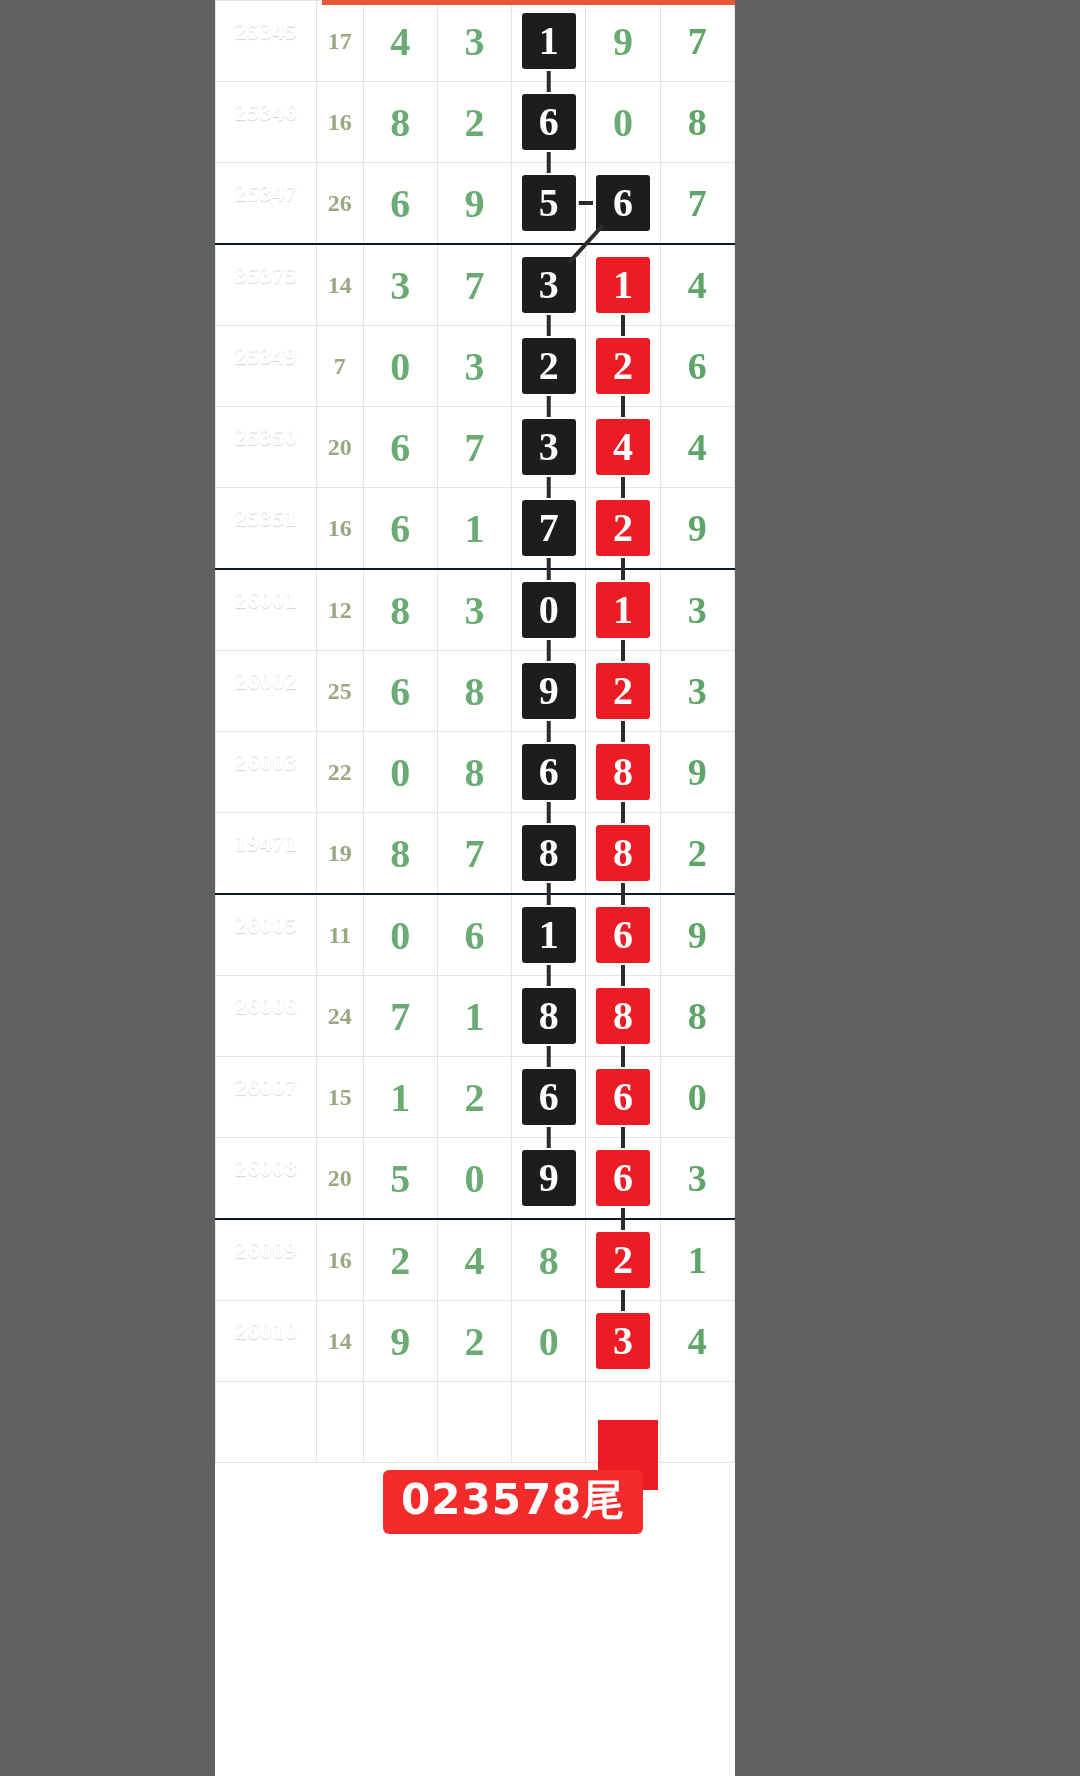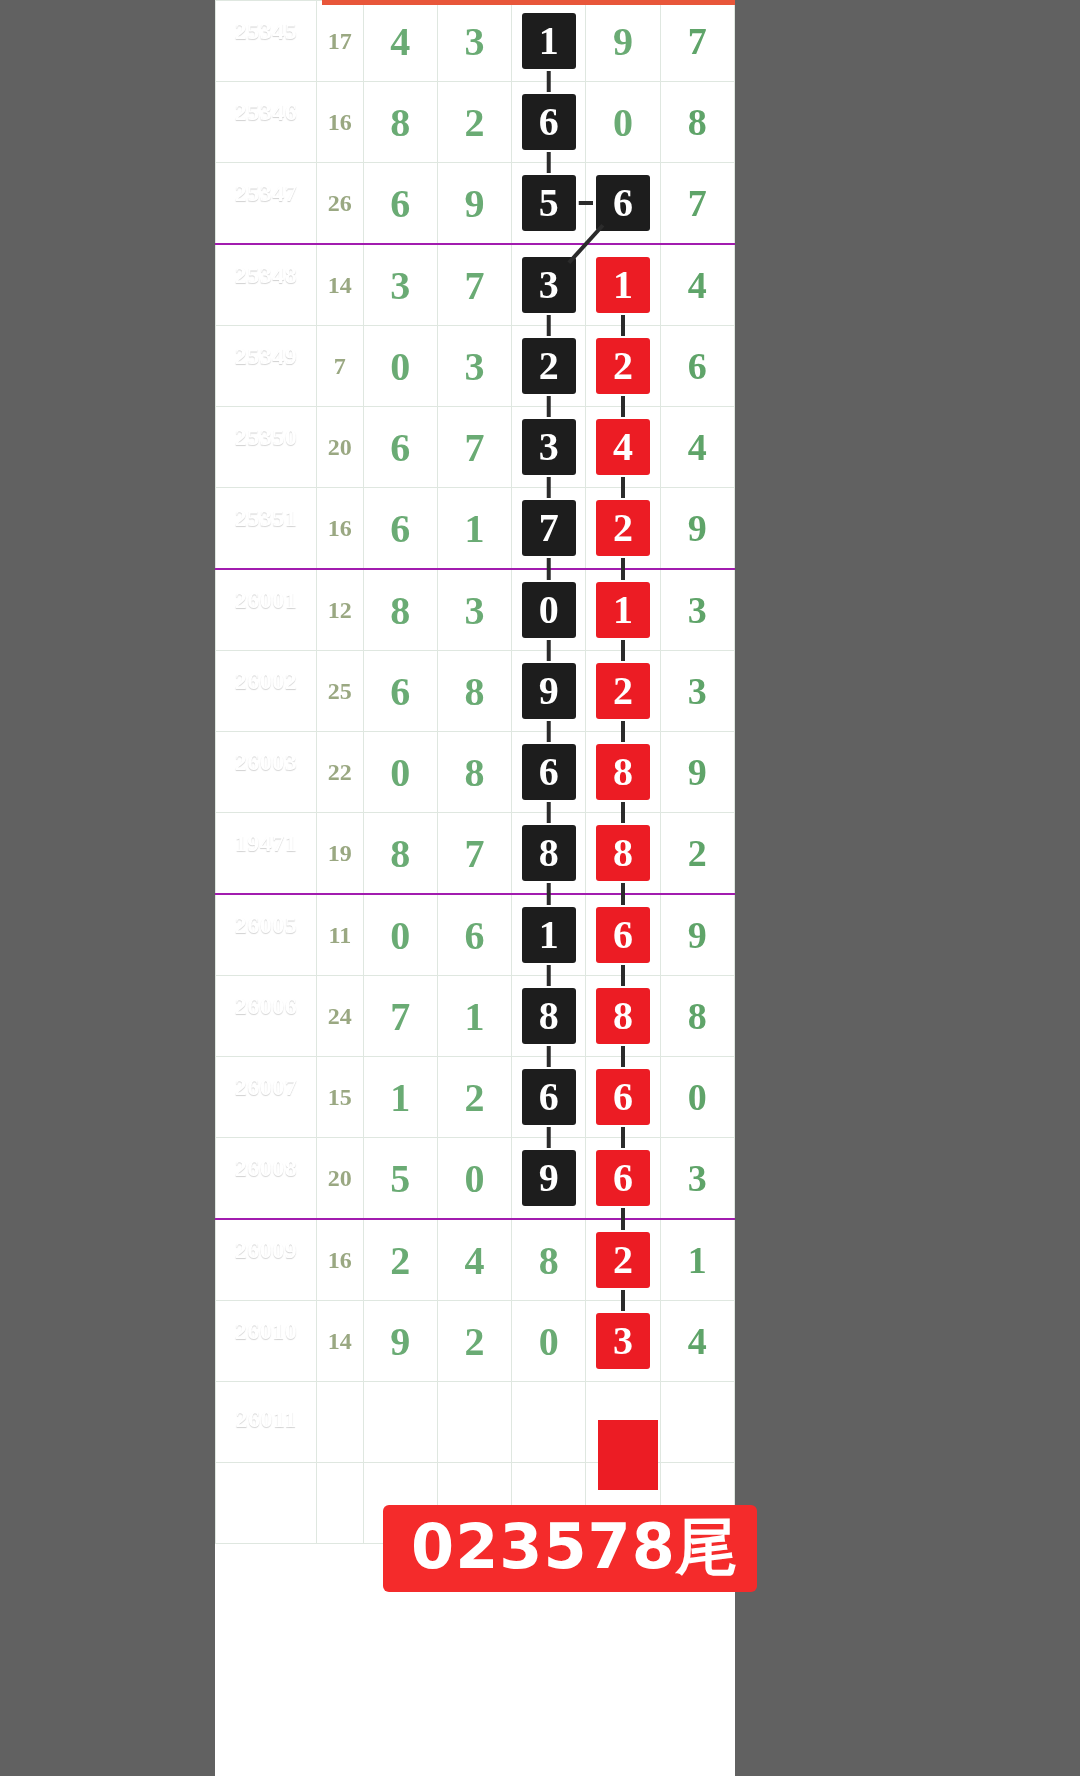--- a/index.html
+++ b/index.html
@@ -95,45 +95,44 @@
     width:54px;height:56px;
     line-height:56px;
     font-size:40px;font-weight:bold;
     color:#ffffff;
     border-radius:3px;
   }
   .box.black{background:#1d1d1d;}
   .box.red{background:#ec1c24;}
 
   
-  tr.group-end td{border-bottom:2px solid #a21caf;margin-top:40px;}
+  tr.group-end td{border-bottom:2px solid #0f172a;margin-top:40px;}
 
   
   .lines{
     position:absolute;left:0;top:0;
     width:520px;height:1776px;
     pointer-events:none;z-index:5;
   }
 
   
   .banner{
     position:absolute;
     left:168px;top:1470px;
     background:#f42b2b;
     color:#ffffff;
     font-family:"DejaVu Sans", sans-serif;
-    font-size:62px;
+    font-size:42px;
     font-weight:bold;
-    padding:6px 18px 10px 28px;
+    padding:6px 18px 10px 18px;
     border-radius:6px;
     letter-spacing:1px;
     line-height:1.15;
     white-space:nowrap;
     z-index:8;
-    margin-top:35px;
   }
   .banner-stub{
     position:absolute;
     left:383px;top:1420px;
     width:60px;height:70px;
     background:#ec1c24;
     z-index:7;
   }
 </style>
 </head>
@@ -187,21 +186,21 @@
             </td>
             <td class="sum">26</td>
             <td class="num">6</td>
             <td class="num">9</td>
             <td class="num"><span class="box black">5</span></td>
             <td class="num"><span class="box black">6</span></td>
             <td class="tail">7</td>
           </tr>
           <tr>
             <td class="issue">
-              <div class="no">25348</div>
+              <div class="no">35375</div>
               <div class="dt">12/28 日</div>
             </td>
             <td class="sum">14</td>
             <td class="num">3</td>
             <td class="num">7</td>
             <td class="num"><span class="box black">3</span></td>
             <td class="num"><span class="box red">1</span></td>
             <td class="tail">4</td>
           </tr>
           <tr>
@@ -352,32 +351,20 @@
             <td class="issue">
               <div class="no">26010</div>
               <div class="dt">01/10 六</div>
             </td>
             <td class="sum">14</td>
             <td class="num">9</td>
             <td class="num">2</td>
             <td class="num">0</td>
             <td class="num"><span class="box red">3</span></td>
             <td class="tail">4</td>
-          </tr>
-          <tr>
-            <td class="issue">
-              <div class="no">26011</div>
-              <div class="dt"></div>
-            </td>
-            <td class="sum"></td>
-            <td class="num"></td>
-            <td class="num"></td>
-            <td class="num"></td>
-            <td class="num"></td>
-            <td class="tail"></td>
           </tr>
           <tr>
             <td class="issue">
               <div class="no"></div>
               <div class="dt"></div>
             </td>
             <td class="sum"></td>
             <td class="num"></td>
             <td class="num"></td>
             <td class="num"></td>

